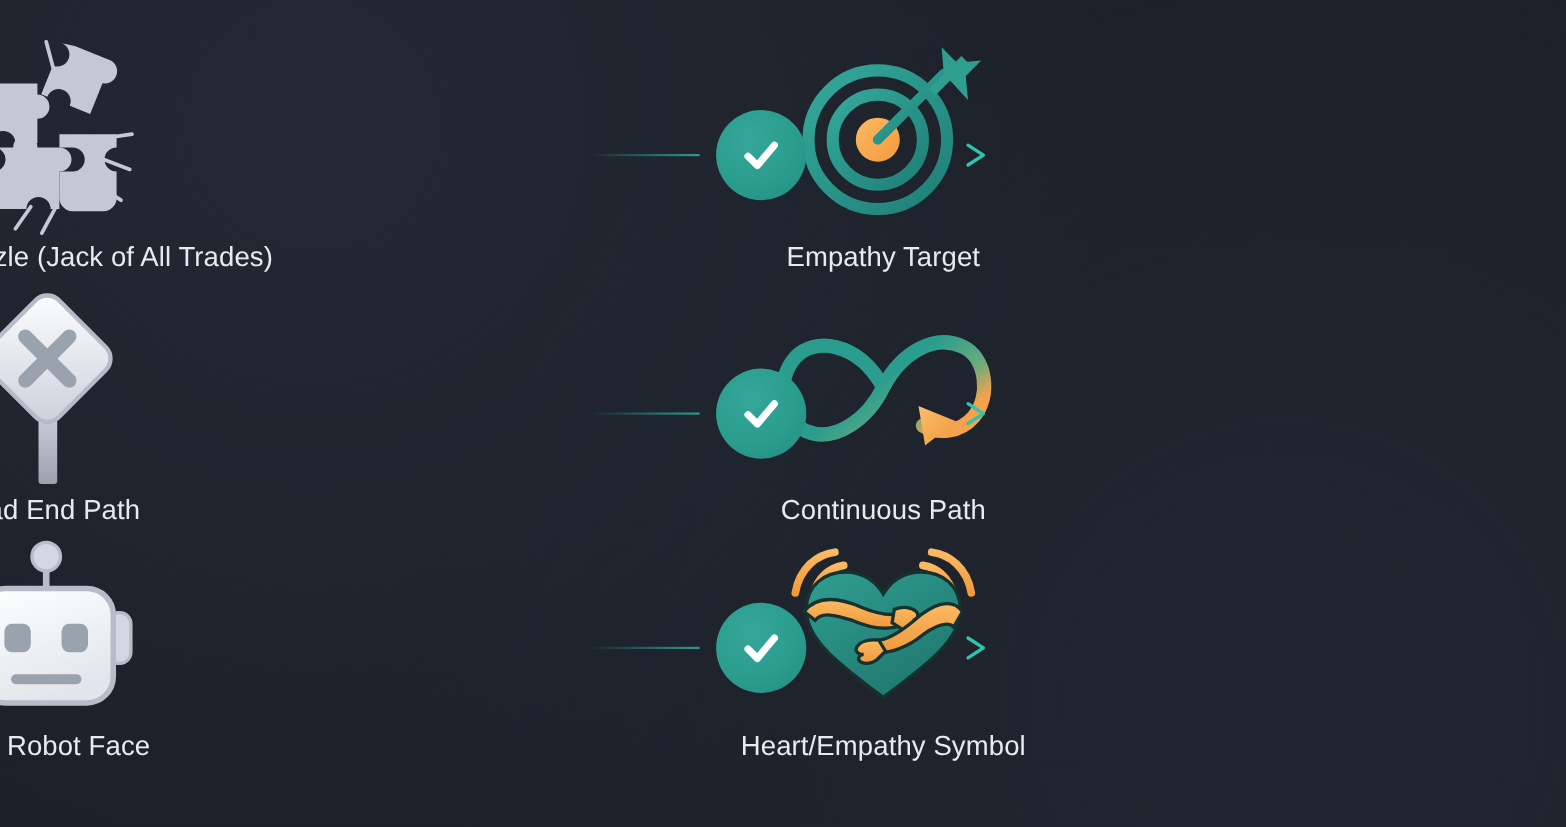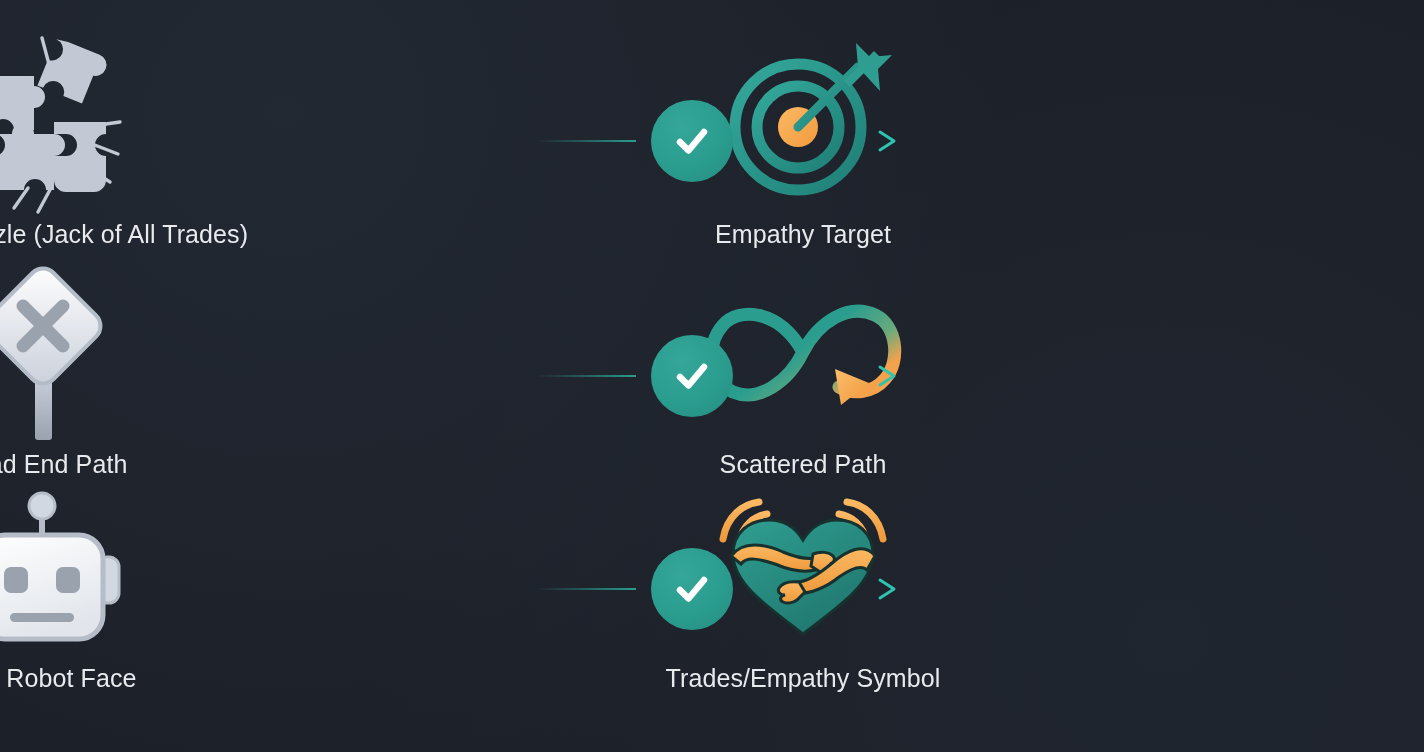--- a/index.html
+++ b/index.html
@@ -208,21 +208,21 @@
           <path d="M110 75
                    C 86 32, 46 30, 30 48
                    C 12 68, 16 104, 40 115
                    C 66 126, 96 104, 110 75
                    C 126 44, 156 26, 182 38
                    C 204 48, 208 84, 192 102
                    C 180 116, 160 118, 146 110" fill="none" stroke="url(#infg)" stroke-width="13" stroke-linecap="round"></path>
           <path d="M142 92 l34 14 l-28 22 z" fill="url(#orng2)"></path>
         </svg>
       </div>
-      <div class="label">Scattered Path</div>
+      <div class="label">Continuous Path</div>
     </div>
   </div>
 
   <div class="row" id="row-2">
 
     <div class="cell left">
       <div class="icon-wrap">
         <svg width="170" height="155" viewBox="0 0 170 155">
           <defs>
             <linearGradient id="robo" x1="0" y1="0" x2="0.4" y2="1">
@@ -279,21 +279,21 @@
 
           <path d="M28 62 C 40 46, 62 50, 80 58 C 92 63, 104 66, 114 64
                    l4 10 c-14 6, -32 2, -46 -4 C 56 65, 44 62, 38 70 z" fill="url(#arm)" stroke="#17312f" stroke-width="3"></path>
           <path d="M110 60 c8 -3, 16 -2, 20 2 c3 3, 1 7, -3 8 c5 0, 7 4, 4 7 c-3 3, -9 3, -14 1 l-9 -6 z" fill="url(#arm)" stroke="#17312f" stroke-width="3"></path>
 
           <path d="M172 62 C 162 48, 144 56, 128 70 C 116 80, 104 88, 94 88
                    l-2 11 c14 2, 32 -6, 44 -16 C 146 76, 158 70, 164 76 z" fill="url(#arm)" stroke="#17312f" stroke-width="3"></path>
           <path d="M96 88 c-9 -1, -17 1, -20 6 c-2 4, 1 7, 6 7 c-5 1, -6 5, -2 7 c4 2, 10 1, 14 -2 l8 -8 z" fill="url(#arm)" stroke="#17312f" stroke-width="3"></path>
         </svg>
       </div>
-      <div class="label">Trades/Empathy Symbol</div>
+      <div class="label">Heart/Empathy Symbol</div>
     </div>
   </div>
 
   <div class="connector" id="conn-0">
     <div class="line-left"></div>
     <div class="check-circle">
       <svg width="46" height="46" viewBox="0 0 46 46">
         <path d="M11 24 L19.5 32.5 L35 14" fill="none" stroke="#ffffff" stroke-width="6.5" stroke-linecap="round" stroke-linejoin="round"></path>
       </svg>
     </div>

